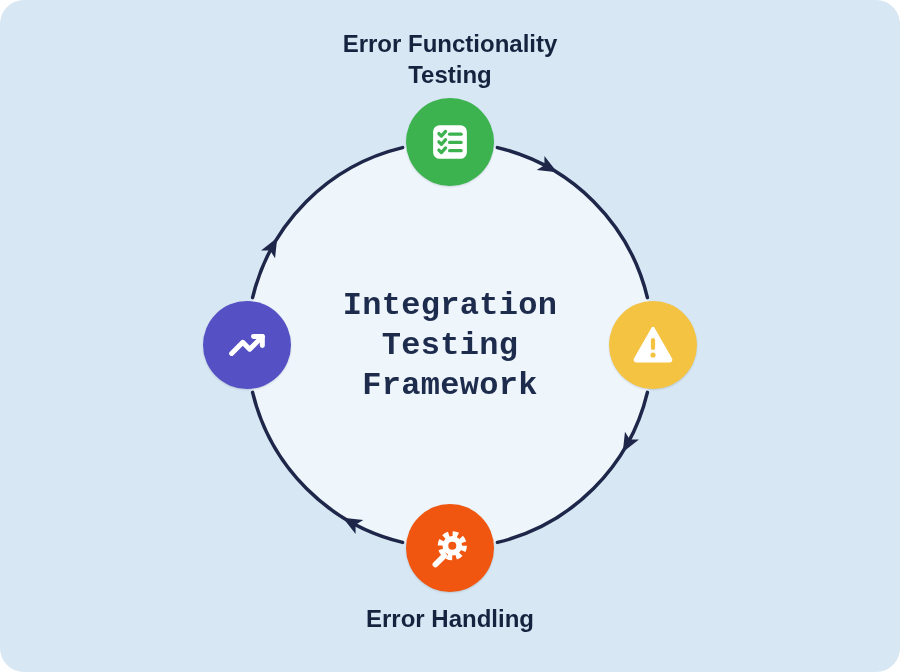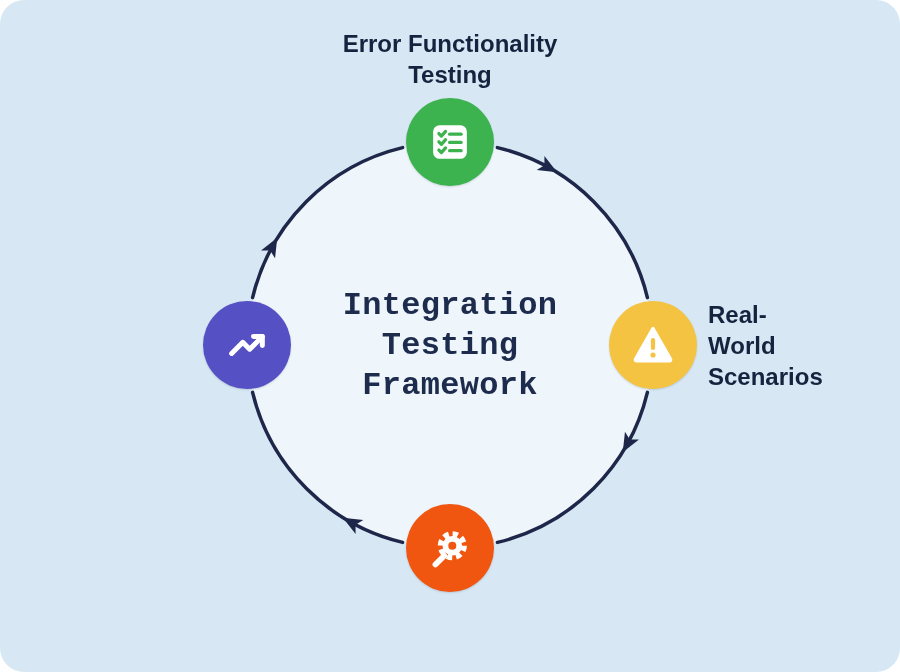--- a/index.html
+++ b/index.html
@@ -74,32 +74,30 @@
   <div class="label label-top">Error Functionality
 Testing</div>
 
   <div class="node node-right">
     <svg viewBox="0 0 24 24">
       <path d="M12 3.4 L21.1 19.3 Q21.5 20.2 20.5 20.2 L3.5 20.2 Q2.5 20.2 2.9 19.3 Z" fill="#ffffff" stroke="#ffffff" stroke-width="1.8" stroke-linejoin="round"></path>
       <rect x="10.9" y="8.4" width="2.2" height="6.2" rx="1.1" fill="#f4c341"></rect>
       <circle cx="12" cy="17.2" r="1.35" fill="#f4c341"></circle>
     </svg>
   </div>
-  <div class="label label-right">Real-
-World
-Scenarios</div>
 
   <div class="node node-bottom">
     <svg viewBox="0 0 24 24">
       <circle cx="13.2" cy="10.8" r="5.4" fill="none" stroke="#ffffff" stroke-width="4.4" stroke-dasharray="2.45 1.79"></circle>
       <circle cx="13.2" cy="10.8" r="5.1" fill="#ffffff"></circle>
       <circle cx="13.2" cy="10.8" r="2.1" fill="#f0560f"></circle>
       <path d="M4.4 20.6 L9 16" stroke="#ffffff" stroke-width="3" stroke-linecap="round"></path>
     </svg>
   </div>
+  <div class="label label-bottom">Error Handling</div>
 
   <div class="node node-left">
     <svg viewBox="0 0 24 24" fill="none" stroke="#ffffff" stroke-width="2.6" stroke-linecap="round" stroke-linejoin="round">
       <path d="M4 16.4 L9.8 10.6 L13.4 14.2 L20 7.6"></path>
       <path d="M15.4 7.6 H20 V12.2"></path>
     </svg>
   </div>
 
 </div>
 

